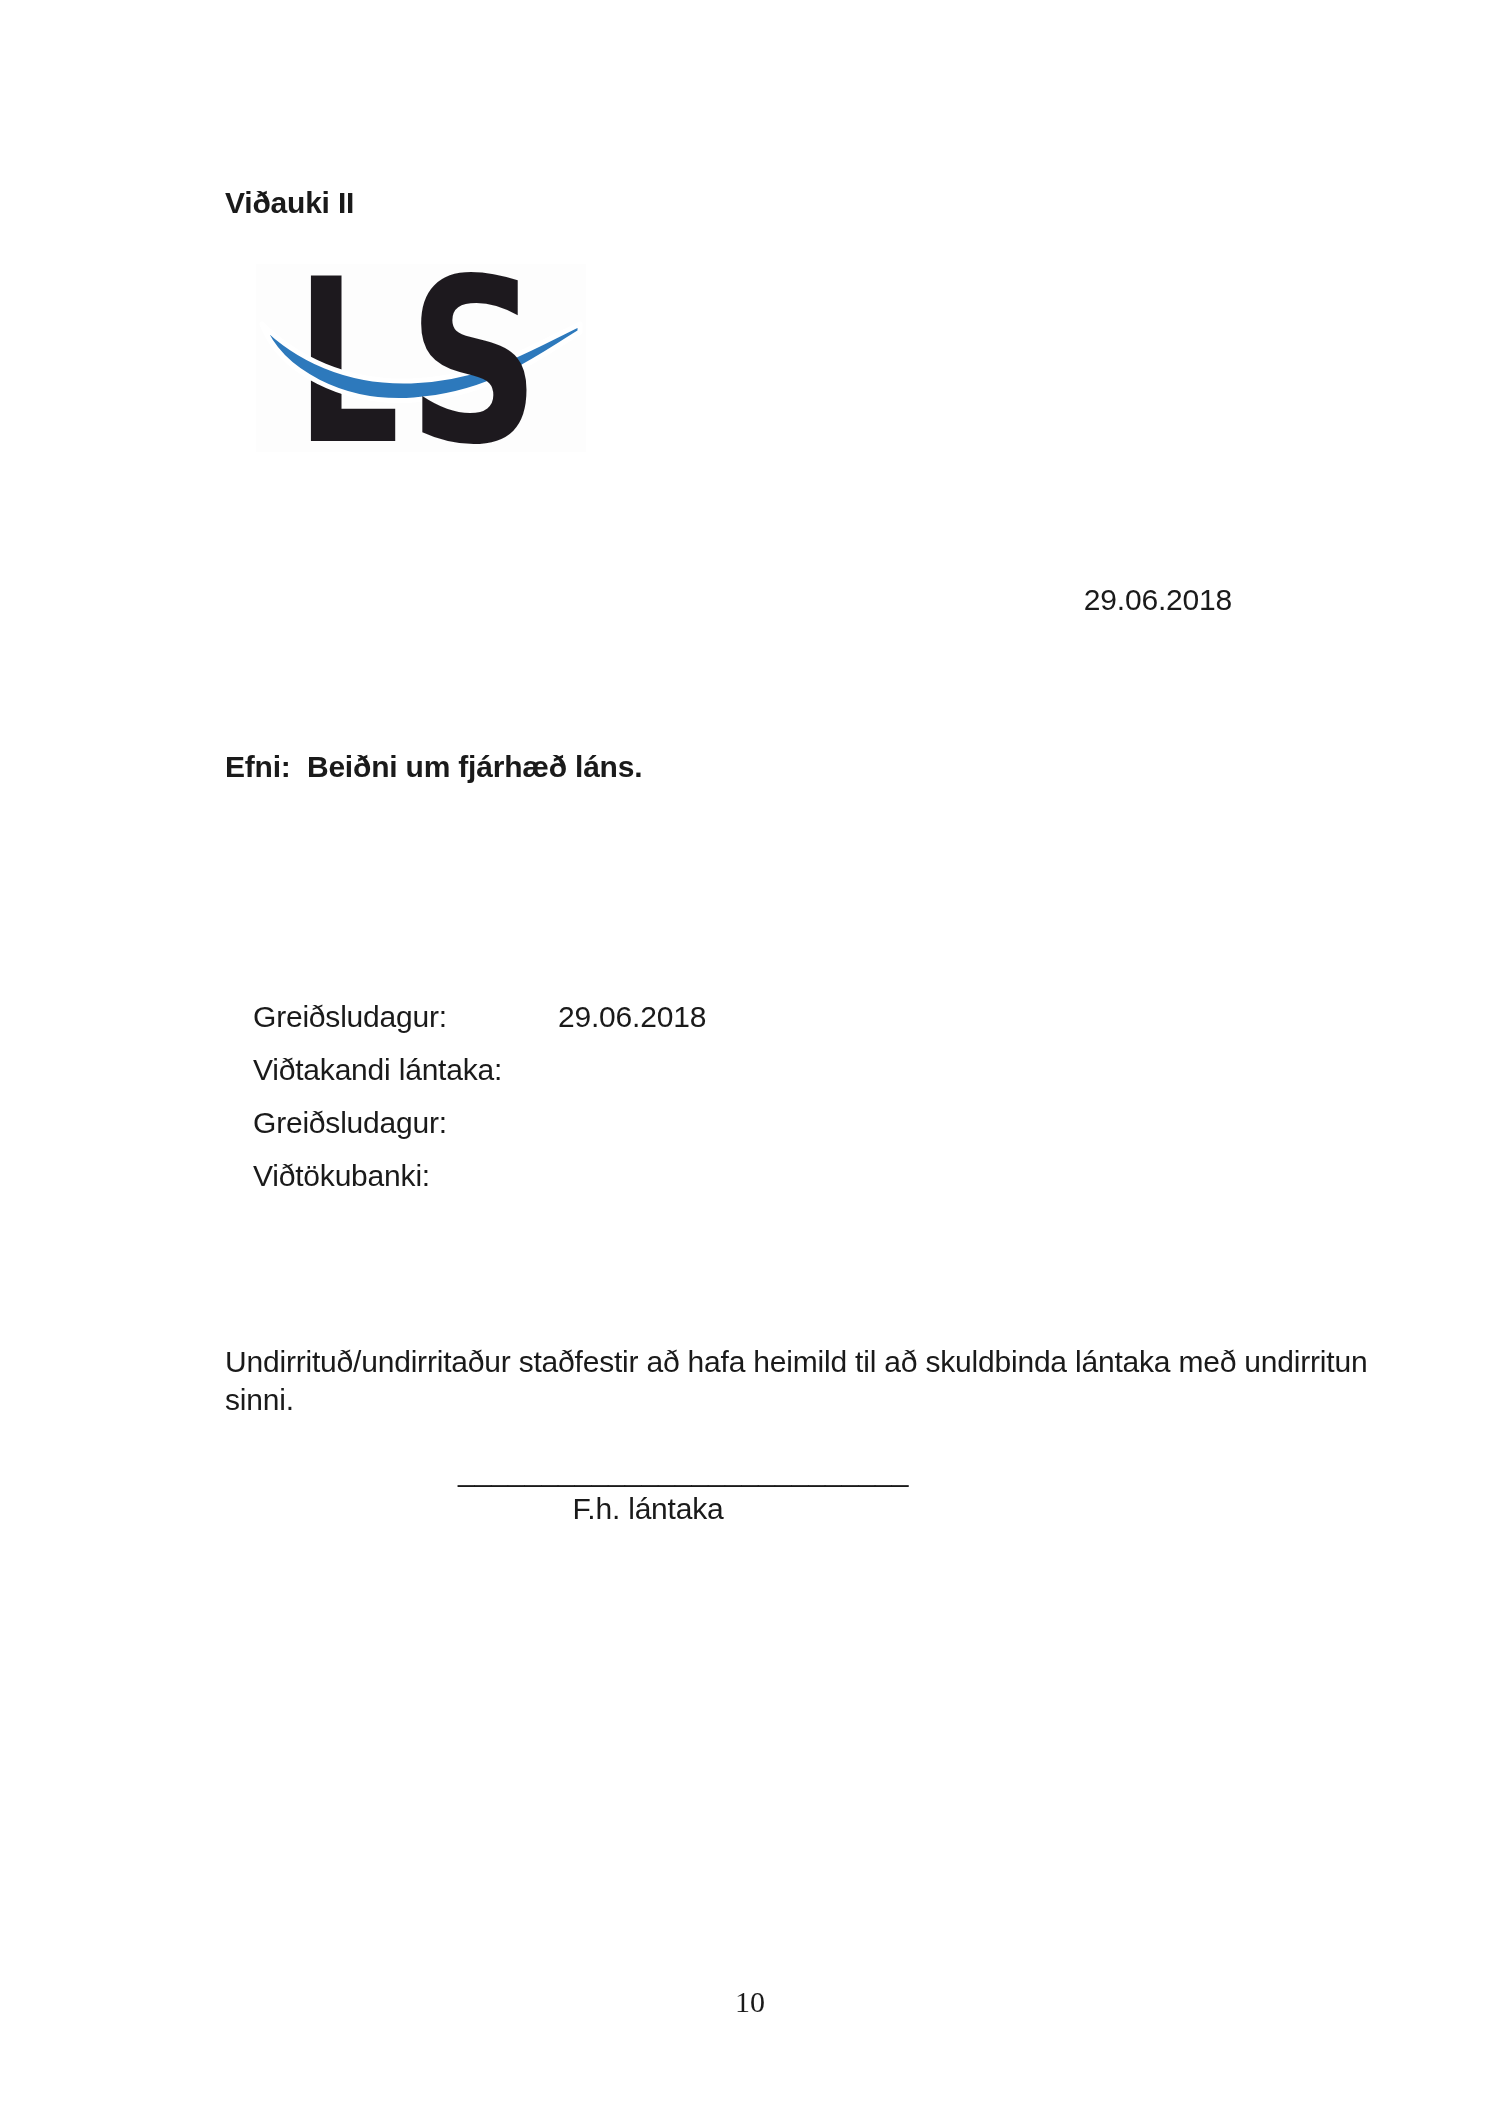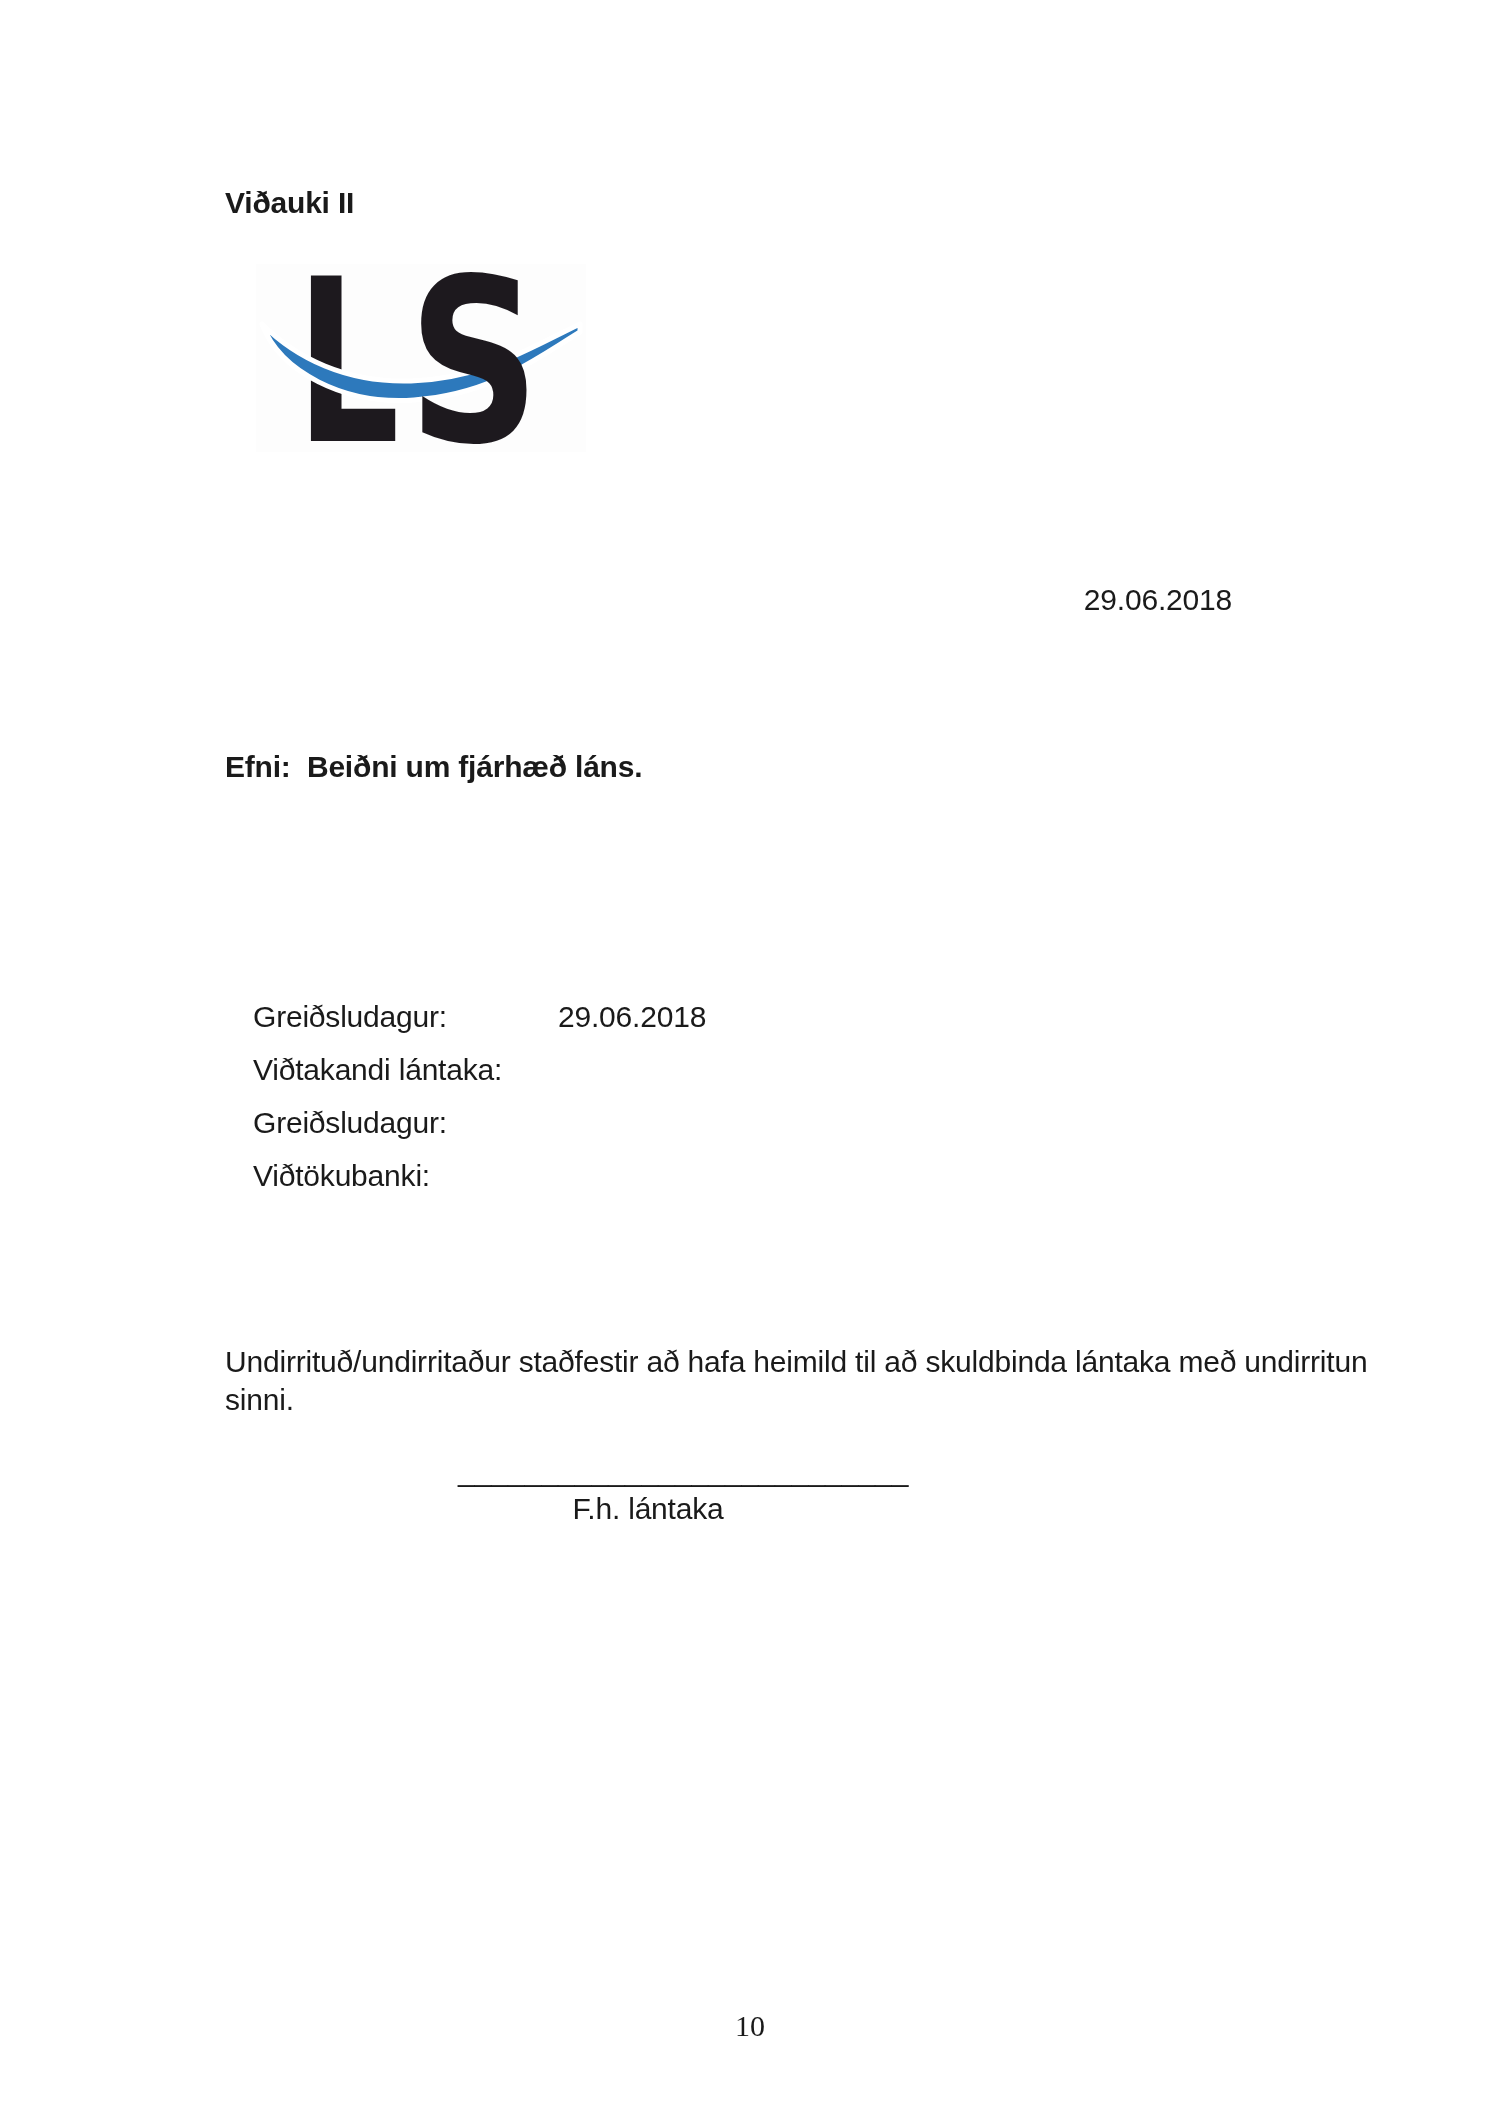--- a/index.html
+++ b/index.html
@@ -22,21 +22,21 @@
   .intro        { left: 225px; top: 838px; line-height: 38px; }
   .fields       { left: 225px; top: 1000px; margin-left: 28px; }
   .field-row    { display: flex; height: 28px; margin-bottom: 25px; }
   .field-label  { width: 305px; flex: 0 0 305px; }
   .field-value  { flex: 1; }
   .confirm      { left: 225px; top: 1343px; line-height: 38px; }
   .signature    { left: 458px; top: 1452px; width: 380px; text-align: center; line-height: 38px; }
   .sig-line     { letter-spacing: 0; }
   .page-number  { left: 0; top: 1985px; width: 1500px; text-align: center;
                   font-family: "Liberation Serif", "DejaVu Serif", serif;
-                  font-size: 30px; letter-spacing: 0; margin-top: 24px; }
+                  font-size: 30px; letter-spacing: 0; }
 </style>
 </head>
 <body>
 
 <div class="page">
 
   <div class="abs heading t bold">Viðauki II</div>
 
   <div class="abs logo-wrap">
     <svg width="330" height="188" viewBox="0 0 330 188">

